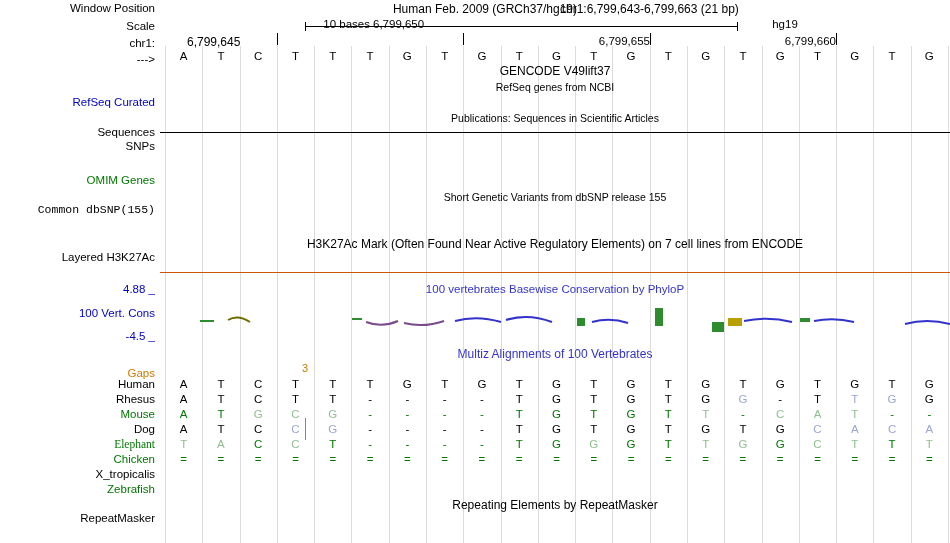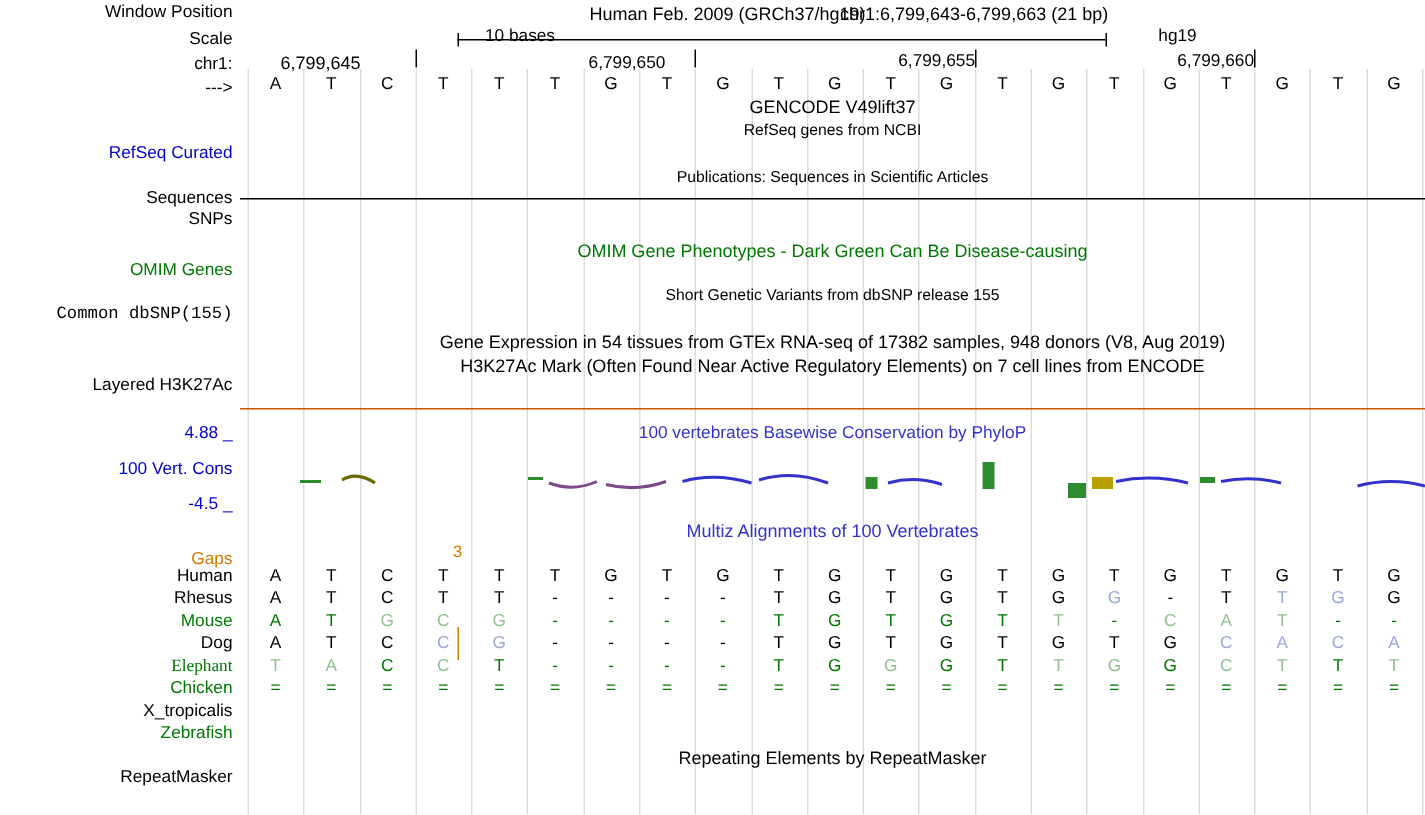--- a/index.html
+++ b/index.html
@@ -101,21 +101,21 @@
 
   <div class="centertext" style="left:240px;top:18px;width:130px;text-align:right;font-size:11.5px;">10 bases</div>
   <div class="scalebar" style="left:305px;top:26px;width:432px;"></div>
   <div class="scalecap" style="left:305px;top:22px;"></div>
   <div class="scalecap" style="left:737px;top:22px;"></div>
   <div class="centertext" style="left:745px;top:18px;width:80px;text-align:center;font-size:11.5px;">hg19</div>
 
   <div id="ruler-coords">
       <div class="centertext" style="left: 187px; top: 35px; width: 90px; text-align: left; font-size: 12px;">6,799,645</div>
       <div class="tick" style="left: 277px; top: 33px; height: 12px;"></div>
-      <div class="centertext" style="left: 373px; top: 36px; width: 90px; text-align: center; font-size: 11.5px;">6,799,650</div>
+      <div class="centertext" style="left: 373px; top: 18px; width: 90px; text-align: left; font-size: 11.5px;">6,799,650</div>
       <div class="tick" style="left: 463px; top: 33px; height: 12px;"></div>
       <div class="centertext" style="left: 560px; top: 35px; width: 90px; text-align: right; font-size: 11.5px;">6,799,655</div>
       <div class="tick" style="left: 650px; top: 33px; height: 12px;"></div>
       <div class="centertext" style="left: 746px; top: 35px; width: 90px; text-align: right; font-size: 11.5px;">6,799,660</div>
       <div class="tick" style="left: 836px; top: 33px; height: 12px;"></div>
     </div>
 
   <div class="seqrow" style="top:50px;" id="ruler-bases">
       <div class="cell" style="left: 175.643px;">A</div>
       <div class="cell" style="left: 212.929px;">T</div>
@@ -140,25 +140,23 @@
       <div class="cell" style="left: 921.357px;">G</div>
     </div>
 
   <div class="centertext" style="left:160px;top:64px;width:790px;font-size:12px;">GENCODE V49lift37</div>
   <div class="centertext" style="left:160px;top:112px;width:790px;font-size:10.5px;">Publications: Sequences in Scientific Articles</div>
 
   <div class="centertext" style="left:160px;top:81px;width:790px;font-size:10.5px;">RefSeq genes from NCBI</div>
 
   <div class="hrule" style="left:160px;top:132px;width:790px;"></div>
 
-  <div class="centertext" style="left:160px;top:160px;width:790px;font-size:12px;color:#007700;">OMIM Gene Phenotypes - Dark Green Can Be Disease-causing</div>
 
   <div class="centertext" style="left:160px;top:191px;width:790px;font-size:10.5px;">Short Genetic Variants from dbSNP release 155</div>
 
-  <div class="centertext" style="left:160px;top:221px;width:790px;font-size:12px;">Gene Expression in 54 tissues from GTEx RNA-seq of 17382 samples, 948 donors (V8, Aug 2019)</div>
   <div class="centertext" style="left:160px;top:237px;width:790px;font-size:12px;">H3K27Ac Mark (Often Found Near Active Regulatory Elements) on 7 cell lines from ENCODE</div>
 
   <div class="orangerule" style="left:160px;top:272px;width:790px;"></div>
 
   <div class="centertext" style="left:160px;top:283px;width:790px;font-size:11.5px;color:#3333cc;">100 vertebrates Basewise Conservation by PhyloP</div>
 
   <div class="centertext" style="left:160px;top:347px;width:790px;font-size:12px;color:#3333cc;">Multiz Alignments of 100 Vertebrates</div>
 
   <div class="centertext" style="left:160px;top:498px;width:790px;font-size:12px;">Repeating Elements by RepeatMasker</div>
 

